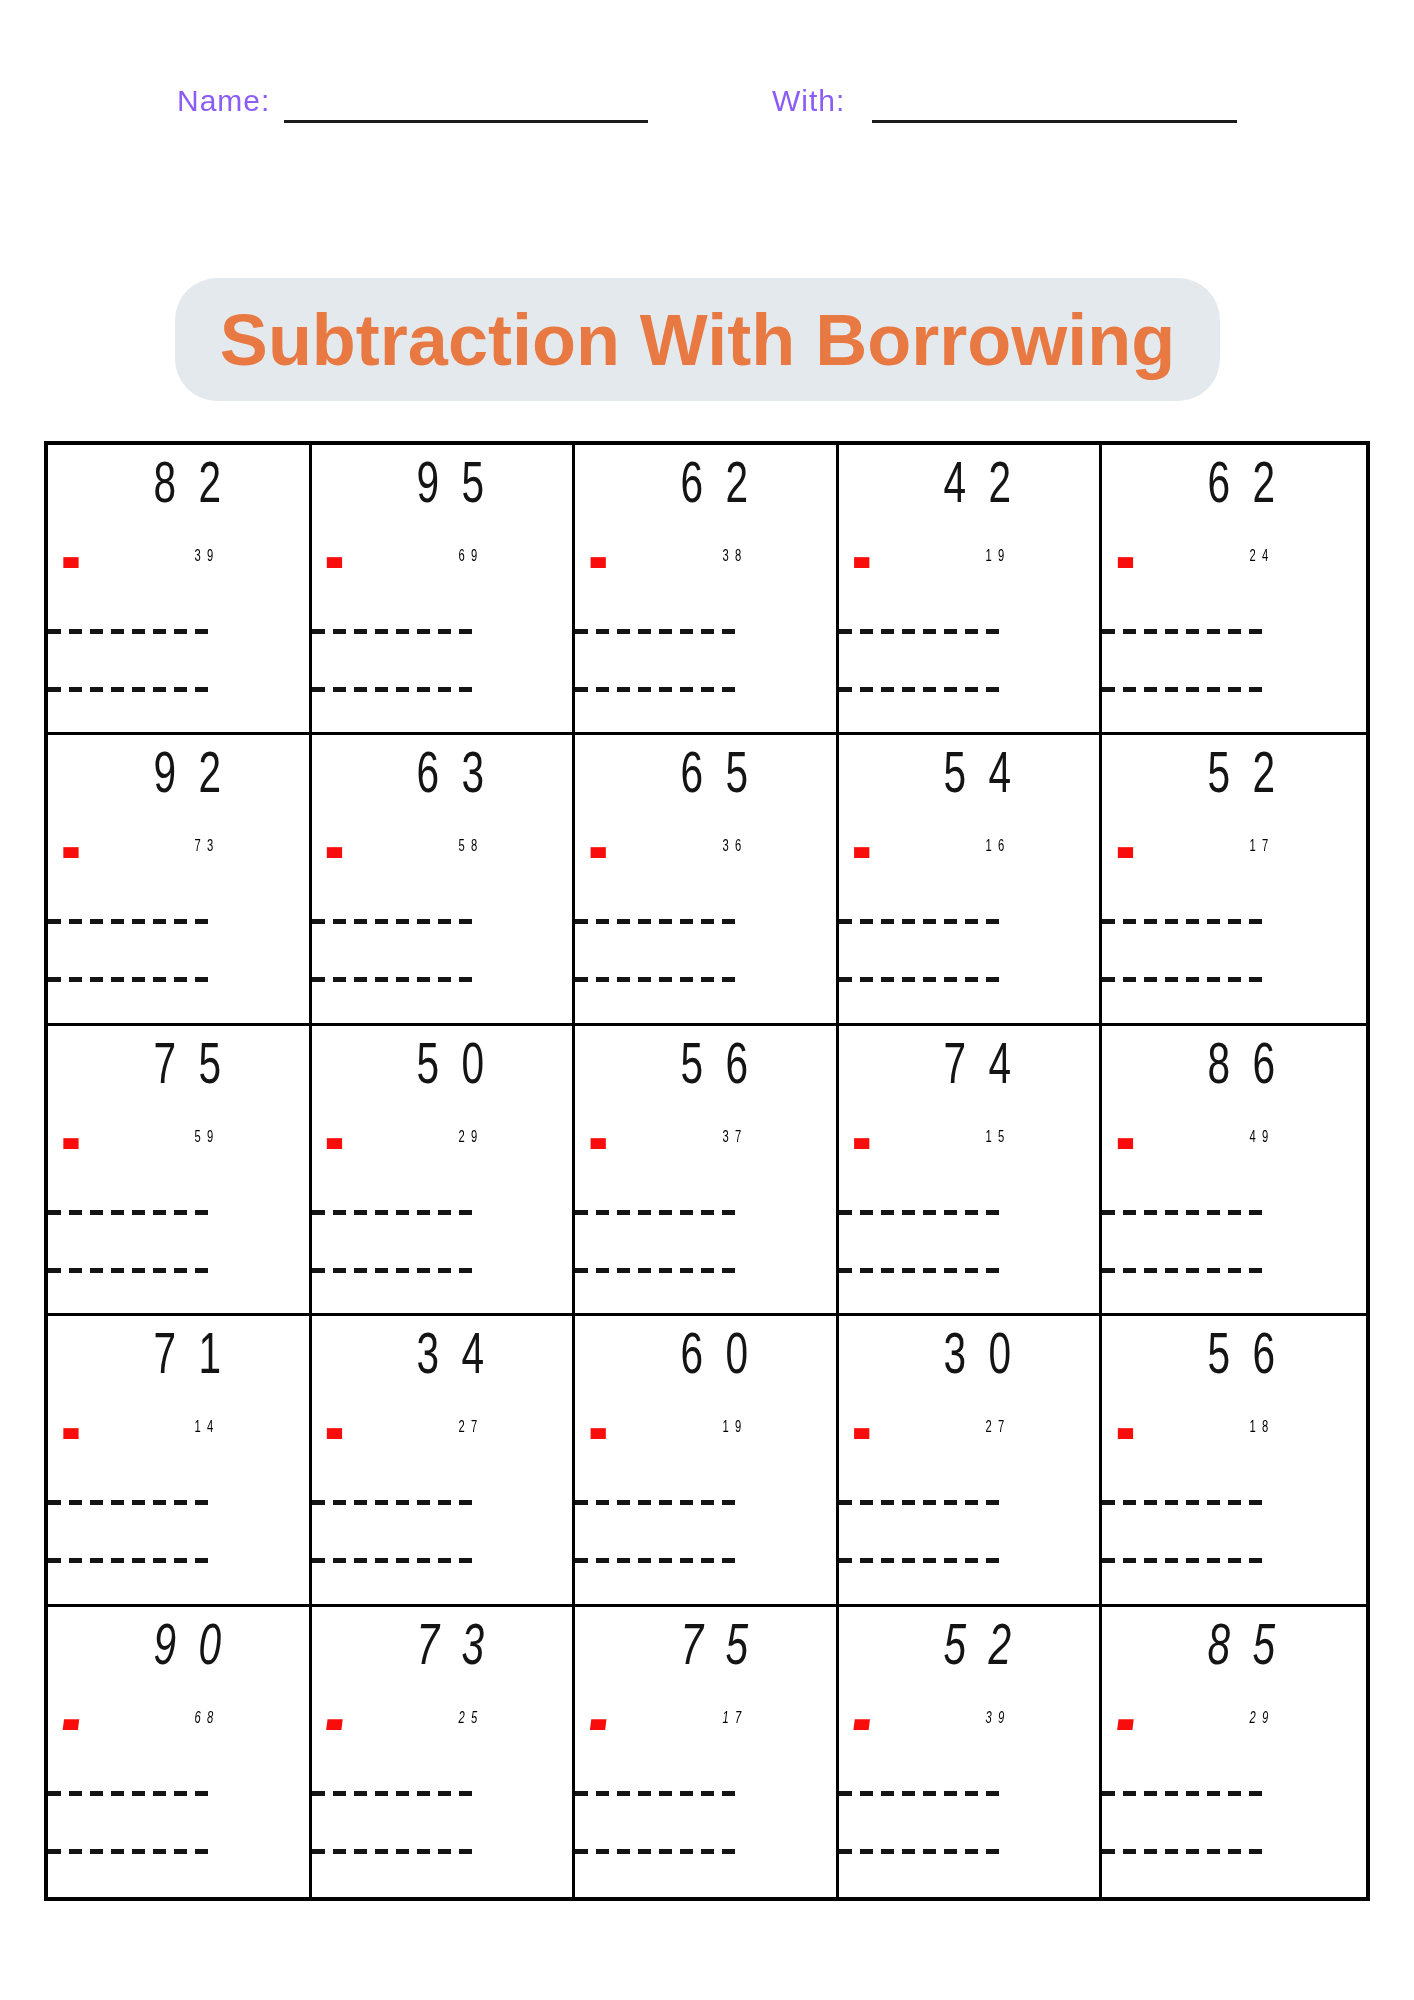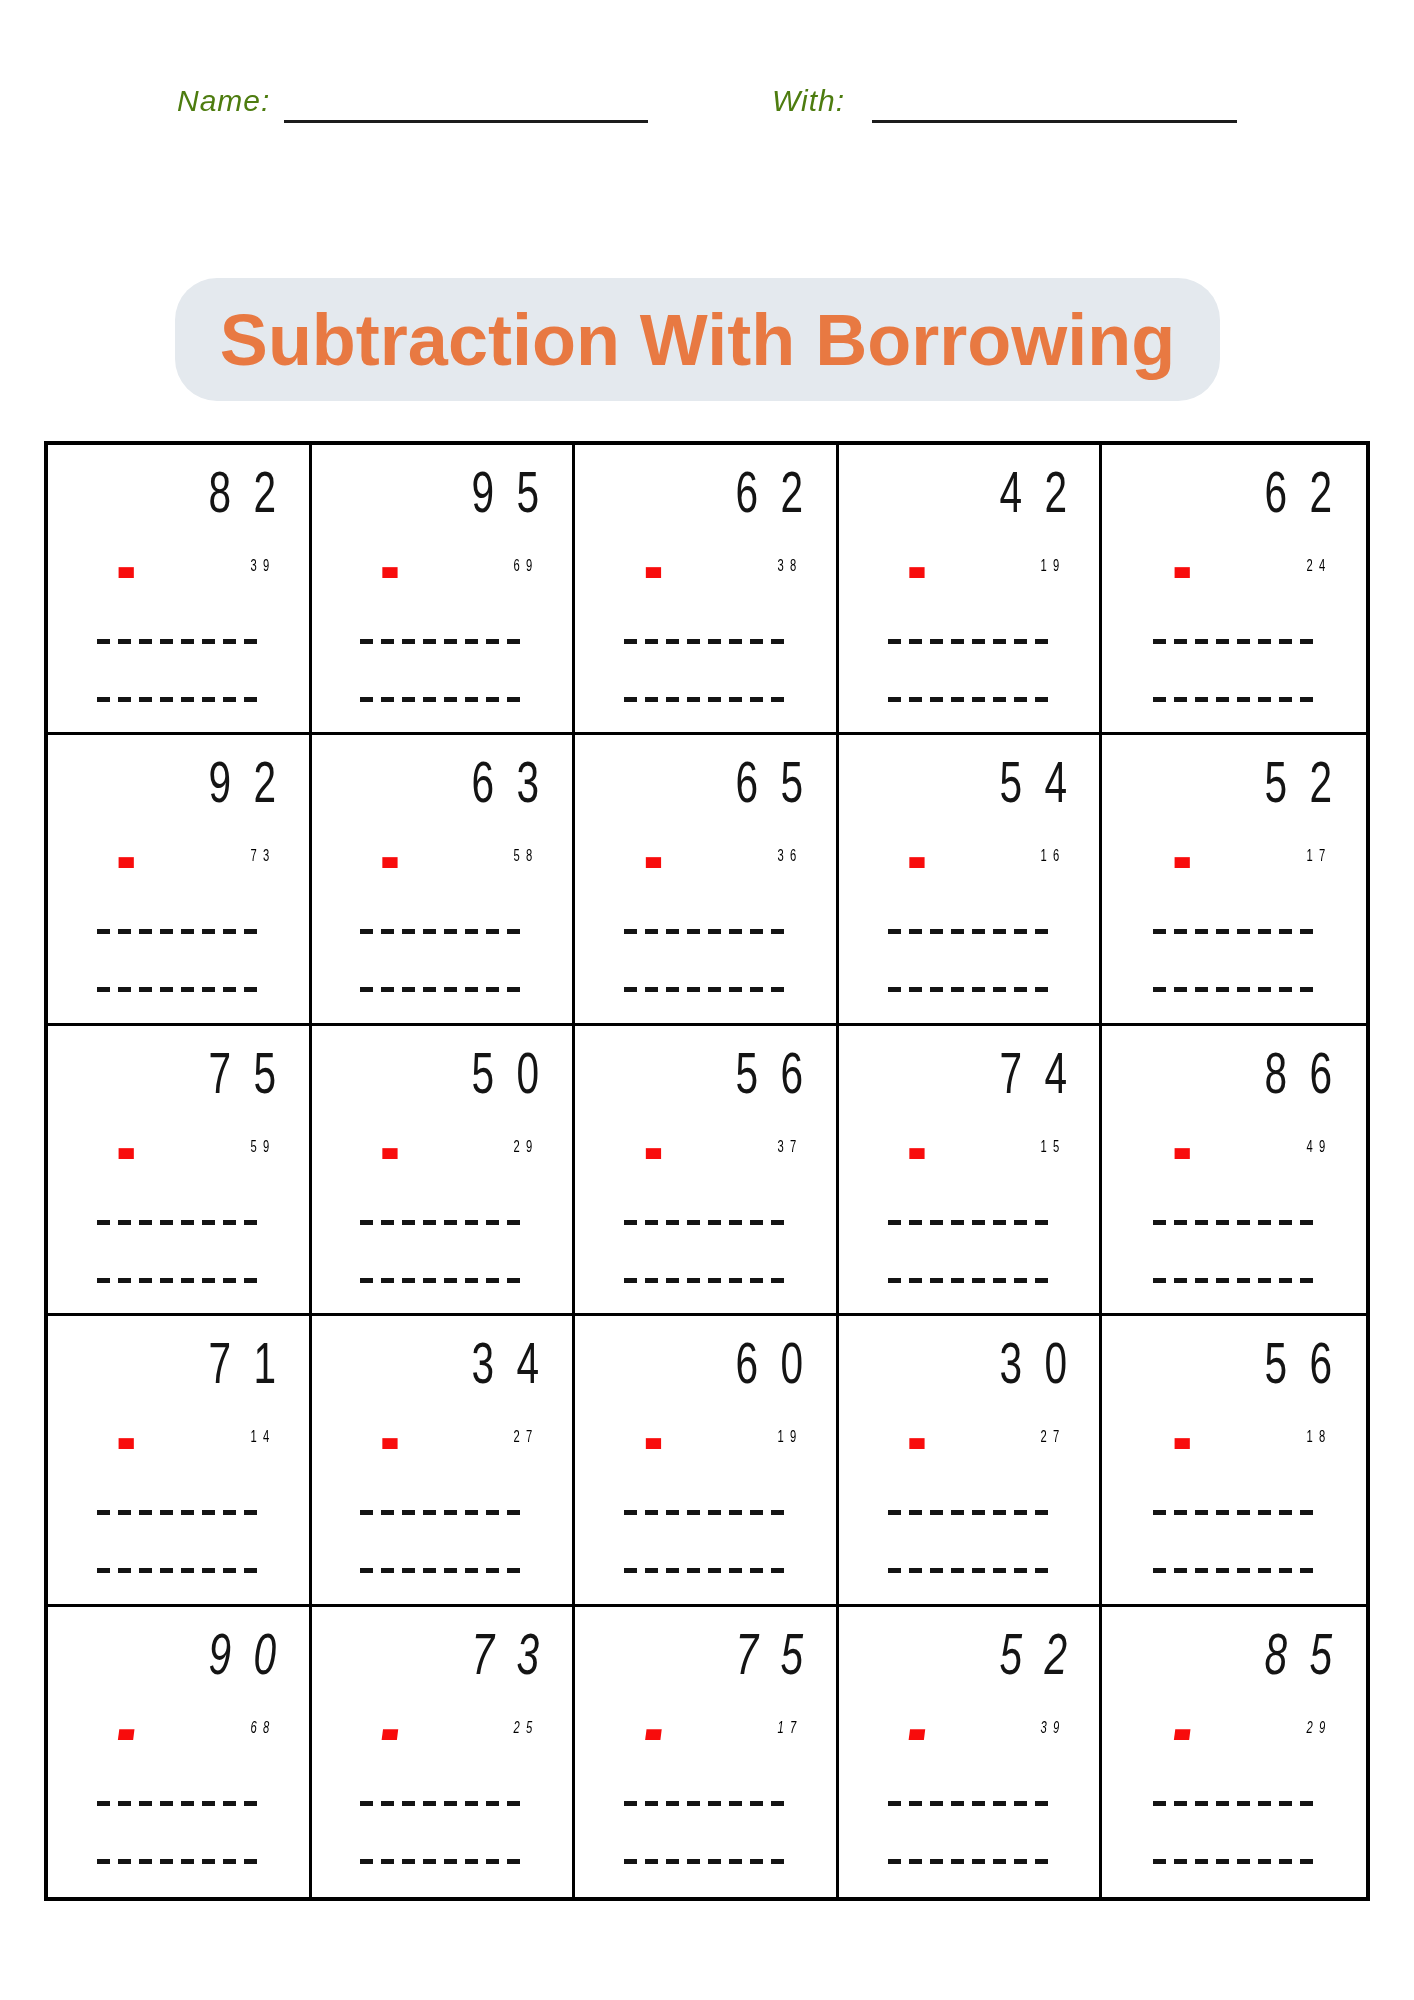--- a/index.html
+++ b/index.html
@@ -16,23 +16,22 @@
     background:#ffffff;
     font-family:"Liberation Sans", sans-serif;
     overflow:hidden;
   }
 
   
   .hdr-label{
     position:absolute;
     top:84px;
     font-size:30px;
-    color:#4d7c0f;
+    color:#8b5cf6;
     letter-spacing:1px;
-    font-style:italic;
   }
   .hdr-label.name{left:177px;}
   .hdr-label.date{left:772px;}
   .hdr-line{
     position:absolute;
     top:120px;
     height:3px;
     background:#1c1c1c;
   }
   .hdr-line.name{left:284px;width:364px;}
@@ -63,22 +62,20 @@
     display:grid;
     grid-template-columns:repeat(5,1fr);
     grid-template-rows:repeat(5,1fr);
     background:#fff;
   }
   .cell{
     border-right:3px solid var(--grid-border);
     border-bottom:3px solid var(--grid-border);
     display:flex;
     flex-direction:column;
-    align-items:center;
-    padding-top:10px;
   }
   .cell:nth-child(5n){border-right:none;}
   .cell:nth-last-child(-n+5){border-bottom:none;font-style:italic;}
 
   .prob{
     width:150px;
     transform:translateX(13px);
   }
   .num-line{
     height:74px;line-height:74px;

